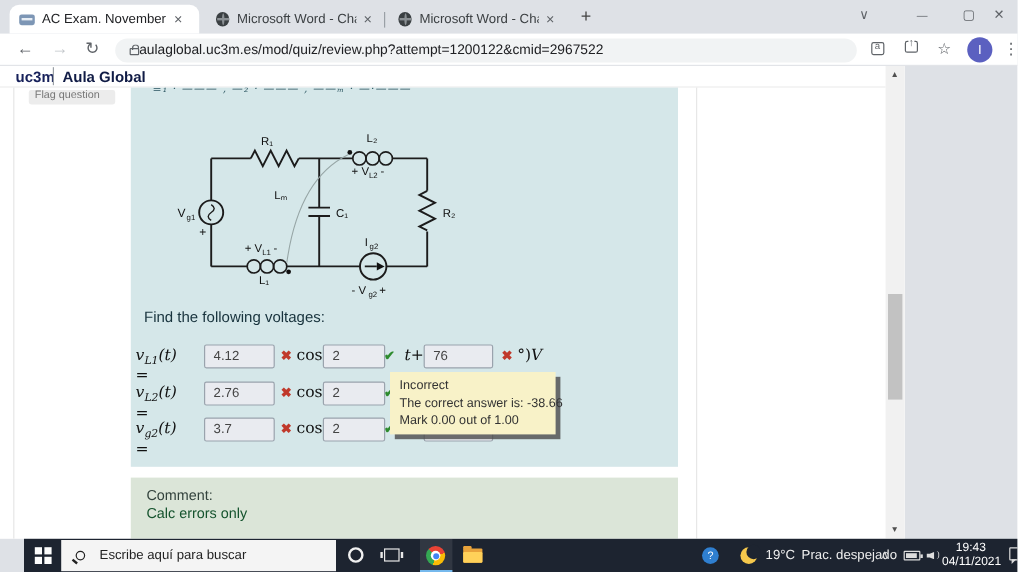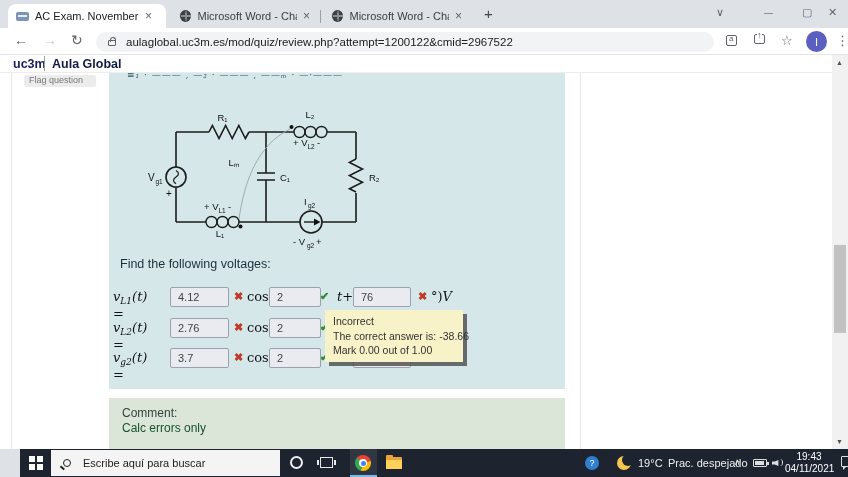--- a/index.html
+++ b/index.html
@@ -20,30 +20,30 @@
   .tabsep { position:absolute; top:10px; width:1px; height:13px; background:#9aa0a6; }
   .newtab { position:absolute; top:5px; font-size:15px; color:#444; }
   .wctl { position:absolute; top:6px; font-size:11px; color:#5f6368; }
 
   
   .toolbar { position:absolute; top:28px; left:0; right:0; height:27px; background:#fff; border-bottom:1px solid #e2e4e8; }
   .navic { position:absolute; top:4px; font-size:14px; color:#5f6368; }
   .urlpill { position:absolute; left:96px; top:3.5px; width:618px; height:20px; background:#f1f3f4; border-radius:10px; display:flex; align-items:center; }
   .lock { width:8px; height:6px; border:1.3px solid #5f6368; border-radius:1px; margin-left:12px; position:relative; margin-top:3px; }
   .lock:before { content:""; position:absolute; left:0.6px; top:-4px; width:4px; height:4px; border:1.3px solid #5f6368; border-bottom:none; border-radius:3px 3px 0 0; }
-  .urltext { font-size:11.5px; color:#202124; margin-left:10px; white-space:nowrap; }
+  .urltext { font-size:11.5px; color:#202124; margin-left:0; white-space:nowrap; }
   .tbicon { position:absolute; top:5px; font-size:13px; color:#5f6368; }
   .trico { position:absolute; top:7px; width:11px; height:11px; border:1.3px solid #5f6368; border-radius:2px; background:#fff; }
   .trico:after { content:"a"; position:absolute; left:2px; top:-2px; font-size:8px; color:#5f6368; }
   .trico2 { position:absolute; top:6px; width:11px; height:10px; border:1.3px solid #5f6368; border-radius:2px; }
   .trico2:after { content:"↑"; position:absolute; left:2px; top:-5px; font-size:9px; color:#5f6368; background:#fff; }
   .avatar { position:absolute; left:806px; top:3px; width:21px; height:21px; border-radius:50%; background:#5b60c0; color:#fff; font-size:11px; display:flex; align-items:center; justify-content:center; }
 
   
-  .page { position:absolute; top:55px; left:0; width:848px; height:394px; background:#fff; overflow:hidden; }
+  .page { position:absolute; top:55px; left:0; width:754px; height:394px; background:#fff; overflow:hidden; }
   .sitehead { position:absolute; top:0; left:0; right:16px; height:18px; border-bottom:1px solid #ededed; background:#fff; }
   .logo { position:absolute; left:13px; top:2px; font-weight:bold; font-size:12.5px; color:#16205a; }
   .logosep { position:absolute; left:44px; top:1px; width:1px; height:15px; background:#9aa0a6; }
   .brand { position:absolute; left:52px; top:2px; font-weight:bold; font-size:12.5px; color:#101b45; }
   .leftline { position:absolute; left:11px; top:18px; width:1px; height:376px; background:#e7e7e7; }
   .rightline { position:absolute; left:580px; top:18px; width:1px; height:376px; background:#e7e7e7; }
   .flagbtn { position:absolute; left:24px; top:20px; width:72px; height:12px; background:#ececec; border-radius:2px; overflow:hidden; }
   .flagbtn span { position:relative; top:-6px; left:5px; font-size:9px; color:#777; white-space:nowrap; }
 
   .teal { position:absolute; left:109px; top:18px; width:456px; height:316px; background:#d5e7e9; }

